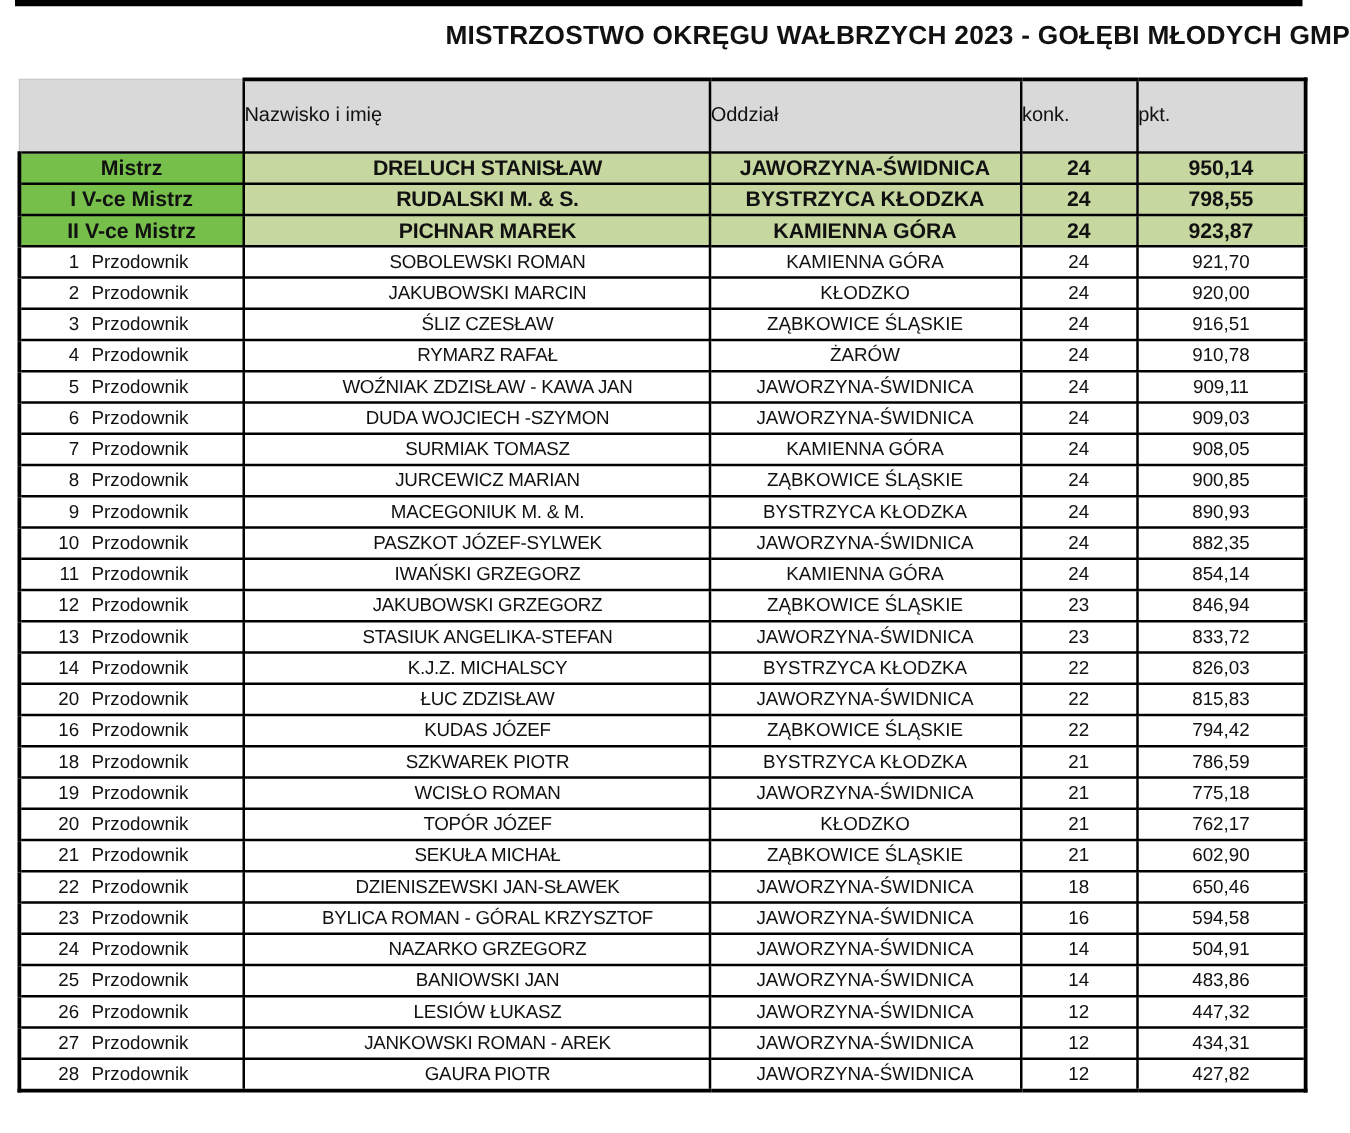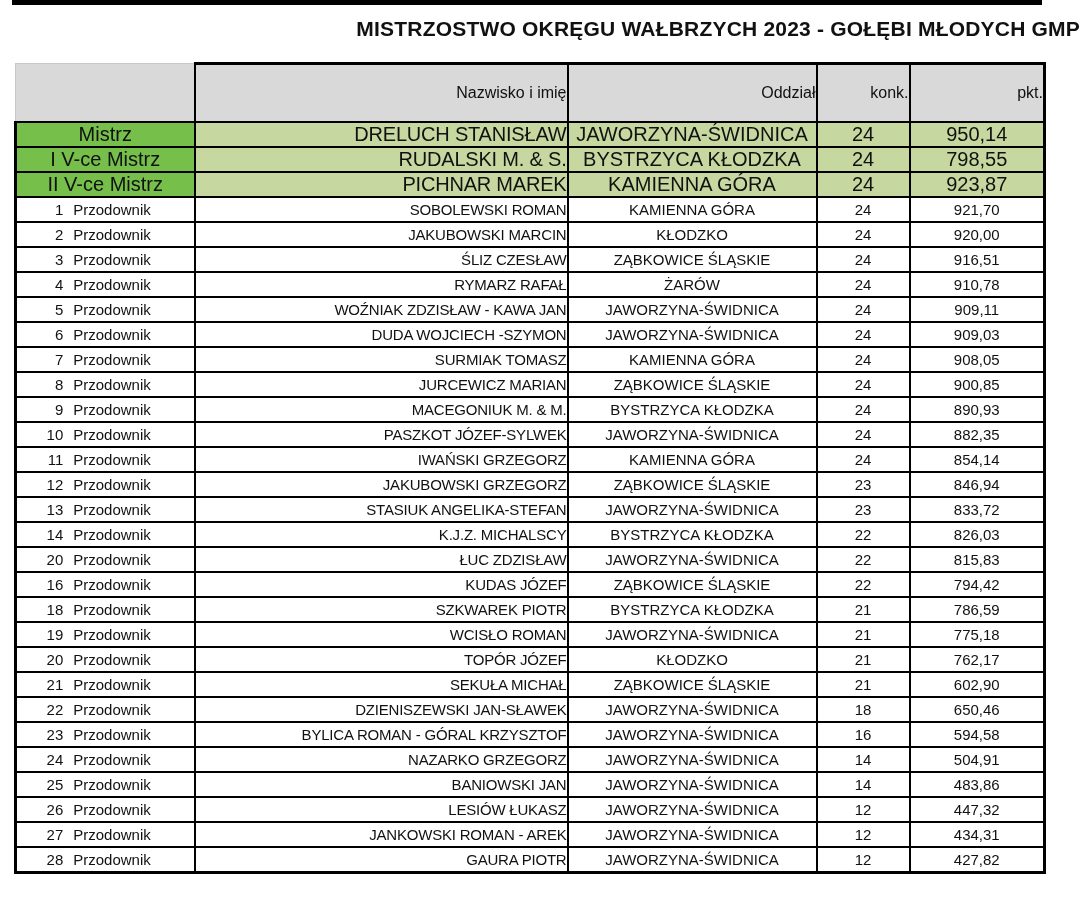--- a/index.html
+++ b/index.html
@@ -50,45 +50,45 @@
   .results thead th { border-top-width: 3px; }
   .results tr > *:first-child { border-left-width: 3px; }
   .results tr > *:last-child  { border-right-width: 3px; }
   .results tr:last-child td   { border-bottom-width: 3px; }
 
   .results thead th {
     background: #d9d9d9;
     height: 56px;
     font-weight: normal;
     font-size: 16px;
-    text-align: right;
+    text-align: left;
     vertical-align: middle;
   }
   
   .results thead th.corner {
     border-top: 1px solid #c8c8c8;
     border-left: 1px solid #c8c8c8;
   }
   .results tbody td {
     height: 23px;
     font-size: 15px;
     vertical-align: middle;
     text-align: center;
     line-height: 23px;
   }
   .results tbody td.name {
-    text-align: right;
+    text-align: center;
     padding-left: 18px;
     letter-spacing: -0.2px;
   }
   
   tr.winner td {
-    font-weight: normal;
+    font-weight: bold;
     background: #c7d7a0;
-    font-size: 20px;
+    font-size: 17px;
   }
   tr.winner td.rank {
     background: #76bf4b;
   }
   
   .rank-inner {
     display: inline-flex;
     width: 148px;
     text-align: left;
   }

